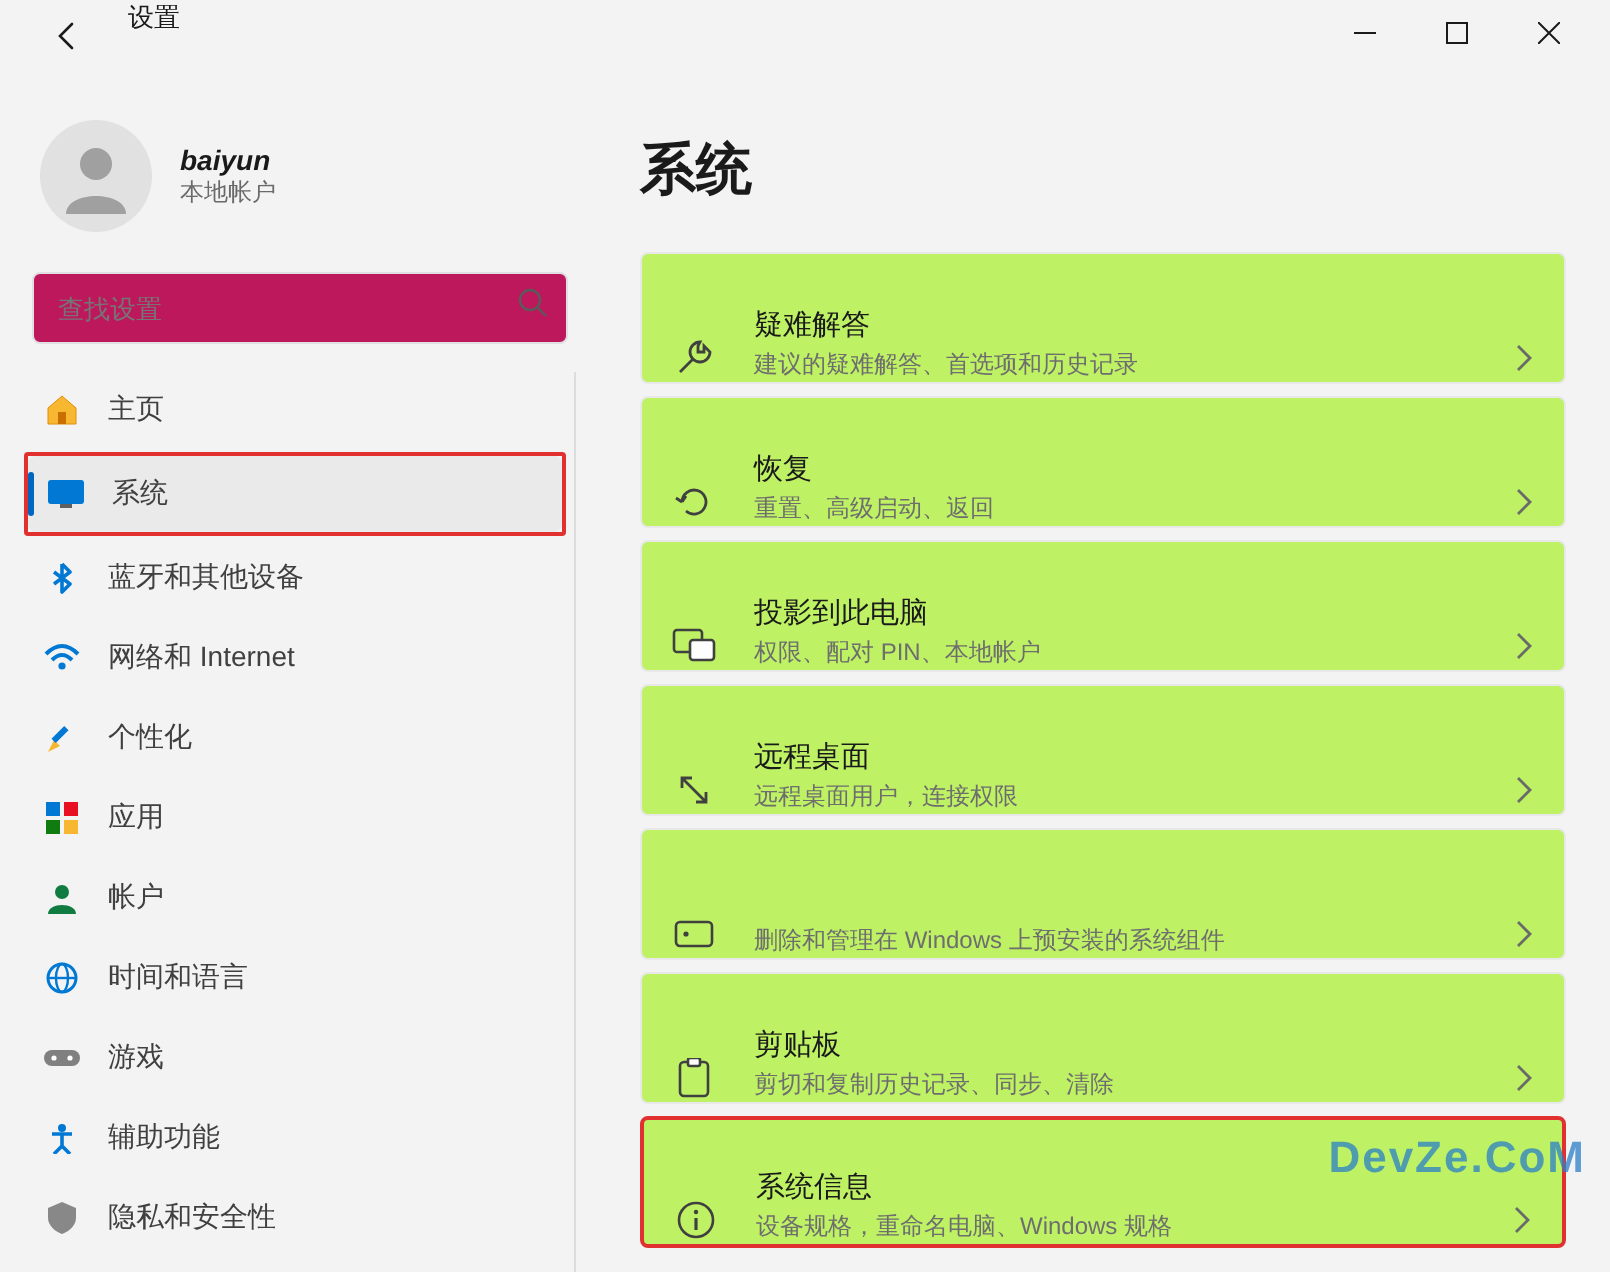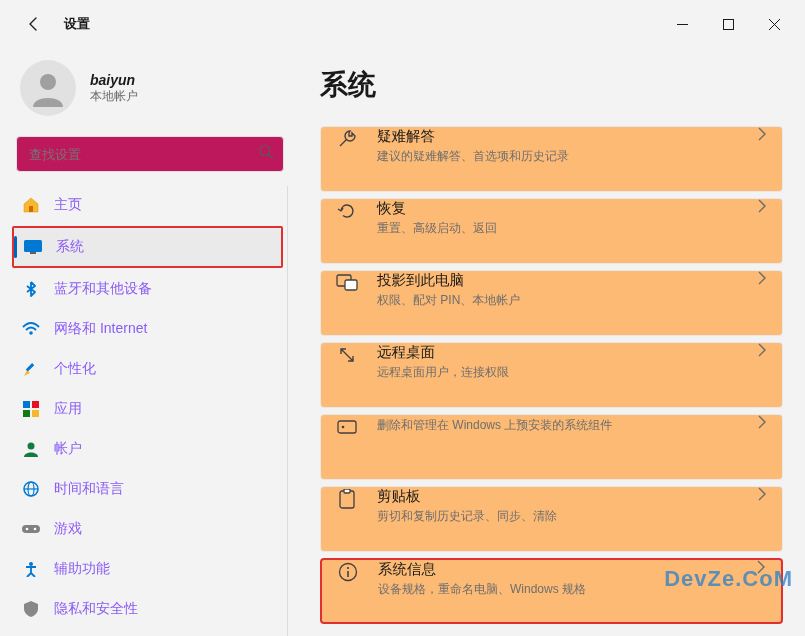--- a/index.html
+++ b/index.html
@@ -1,47 +1,47 @@
 <!DOCTYPE html>
 <html><head>
 <meta charset="utf-8">
 <style>
 * { margin: 0; padding: 0; box-sizing: border-box; font-family: "Microsoft YaHei", "Segoe UI", sans-serif; }
 body { width: 805px; height: 636px; background: #f3f3f3; overflow: hidden; position: relative; }
 
-.titlebar { height: 48px; display: flex; align-items: center; padding: 0 8px; font-weight: bold; }
+.titlebar { height: 48px; display: flex; padding: 0 8px; }
 .back-btn { width: 36px; height: 36px; display: flex; align-items: center; justify-content: center; margin-left: 8px; cursor: pointer; border-radius: 4px; }
 .title { margin-left: 12px; font-size: 13px; color: #1a1a1a; }
 .win-controls { margin-left: auto; display: flex; }
 .win-btn { width: 46px; height: 32px; display: flex; align-items: center; justify-content: center; cursor: pointer; }
 
 .layout { display: flex; height: calc(636px - 48px); }
 .sidebar { width: 300px; padding: 12px 12px 0 12px; display: flex; flex-direction: column; overflow-y: auto; }
 .user-row { display: flex; align-items: center; gap: 14px; padding: 0 8px 16px; }
 .avatar { width: 56px; height: 56px; border-radius: 50%; background: #e1e1e1; display: flex; align-items: center; justify-content: center; }
 .avatar svg { fill: #a0a0a0; }
 .user-name { font-size: 14px; font-weight: 600; color: #1a1a1a; font-style: italic; }
 .user-sub { font-size: 12px; color: #6a6a6a; }
 
 .search-box { position: relative; margin: 4px 4px 14px 4px; }
 .search-input { width: 100%; height: 36px; border: 1px solid #e0e0e0; border-radius: 4px; background: #be185d; padding: 0 36px 0 12px; font-size: 13px; outline: none; }
 .search-icon { position: absolute; right: 10px; top: 50%; transform: translateY(-50%); color: #5a5a5a; }
 
 .nav { display: flex; flex-direction: column; gap: 2px; position: relative; border-right: 1px solid #dcdcdc; padding-right: 4px; flex: 1; }
-.nav-item { height: 38px; display: flex; align-items: center; gap: 14px; padding: 0 10px; border-radius: 4px; cursor: pointer; font-size: 14px; color: #8b5cf6; }
+.nav-item { height: 38px; display: flex; align-items: center; gap: 14px; padding: 0 10px; border-radius: 4px; cursor: pointer; font-size: 14px; color: #404040; }
 .nav-item .nav-icon { width: 18px; height: 18px; display: flex; align-items: center; justify-content: center; }
 .nav-item.selected { background: #eaeaea; position: relative; }
 .nav-item.selected::before { content: ""; position: absolute; left: 0; top: 8px; bottom: 8px; width: 3px; background: #0067c0; border-radius: 2px; }
 .highlight-system { border: 2px solid #e03030; border-radius: 2px; }
 
 .main { flex: 1; padding: 18px 22px 8px 20px; overflow-y: auto; }
 .page-title { font-size: 28px; font-weight: 600; color: #1a1a1a; margin-bottom: 22px; }
 
 .card-list { display: flex; flex-direction: column; gap: 6px; }
-.card { background: #fdba74; border: 1px solid #e8e8e8; border-radius: 4px; height: 66px; display: flex; align-items: flex-start; padding: 0 16px 0 14px; cursor: pointer; }
+.card { background: #bef264; border: 1px solid #e8e8e8; border-radius: 4px; height: 66px; display: flex; align-items: flex-end; padding: 0 16px 0 14px; cursor: pointer; }
 .card.highlighted { border: 2px solid #e03030; }
 .card-icon { width: 24px; height: 24px; margin-right: 18px; color: #404040; display: flex; align-items: center; justify-content: center; }
 .card-text { flex: 1; display: flex; flex-direction: column; }
 .card-title { font-size: 14.5px; color: #1a1a1a; }
 .card-sub { font-size: 12px; color: #6e6e6e; margin-top: 2px; }
 .chevron { color: #6a6a6a; }
 
 .watermark { position: absolute; right: 12px; bottom: 44px; font-size: 22px; font-weight: 700; color: #2a80c8; opacity: 0.75; pointer-events: none; letter-spacing: 1px; }
 </style>
 </head>

